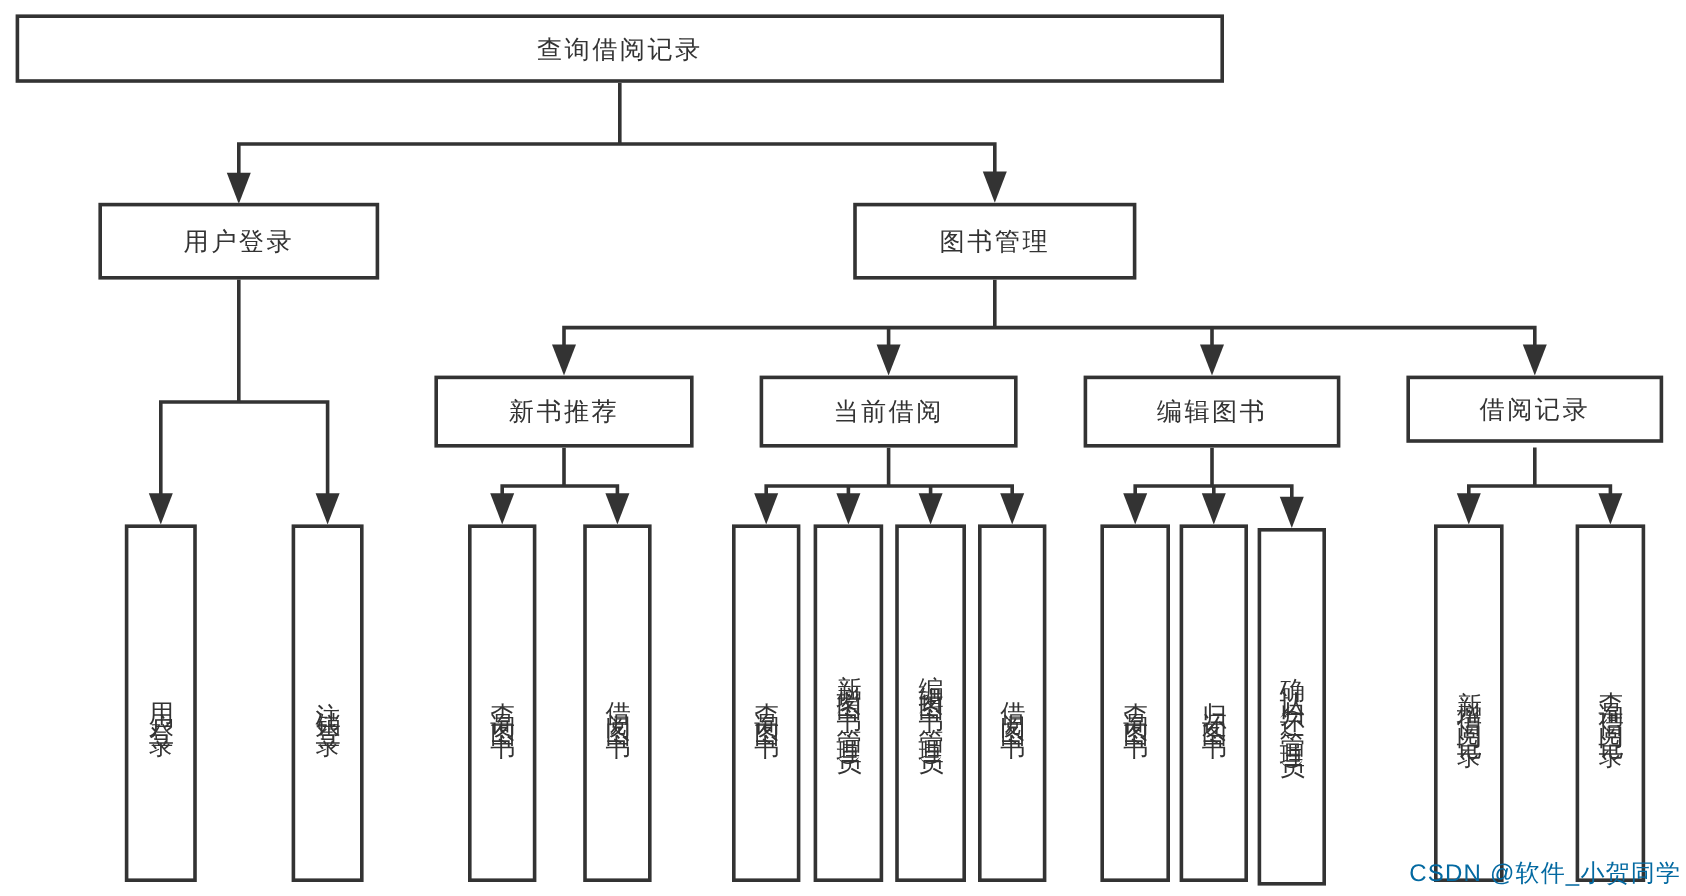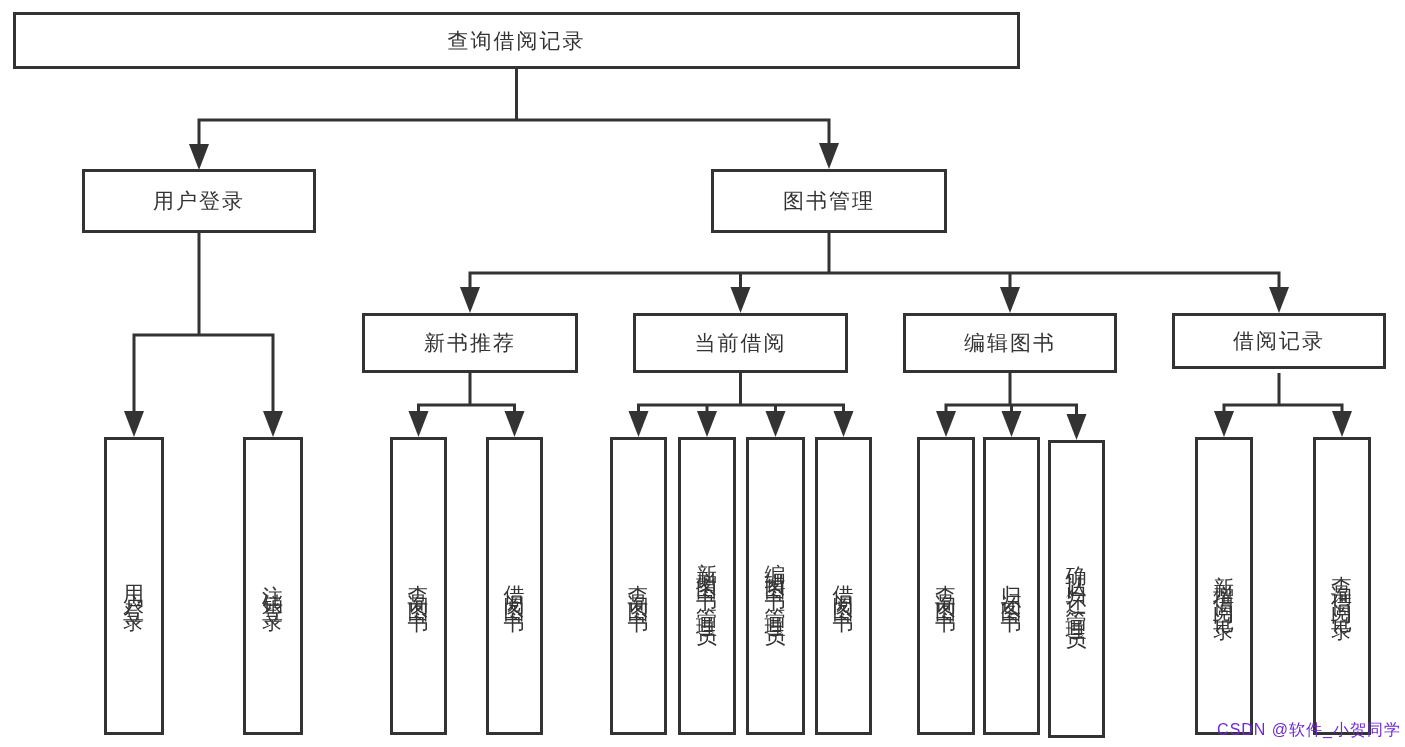--- a/index.html
+++ b/index.html
@@ -29,22 +29,22 @@
     writing-mode: vertical-rl;
     text-orientation: mixed;
     font-size: 21px;
     letter-spacing: 9px;
     line-height: 1;
   }
   .watermark {
     position: absolute;
     right: 4px;
     bottom: 6px;
-    font-size: 16px;
-    color: #6d28d9;
+    font-size: 20px;
+    color: #0369a1;
     letter-spacing: 1px;
     z-index: 5;
     white-space: nowrap;
   }
 </style>
 </head>
 <body>
 
 <div class="canvas">
 

